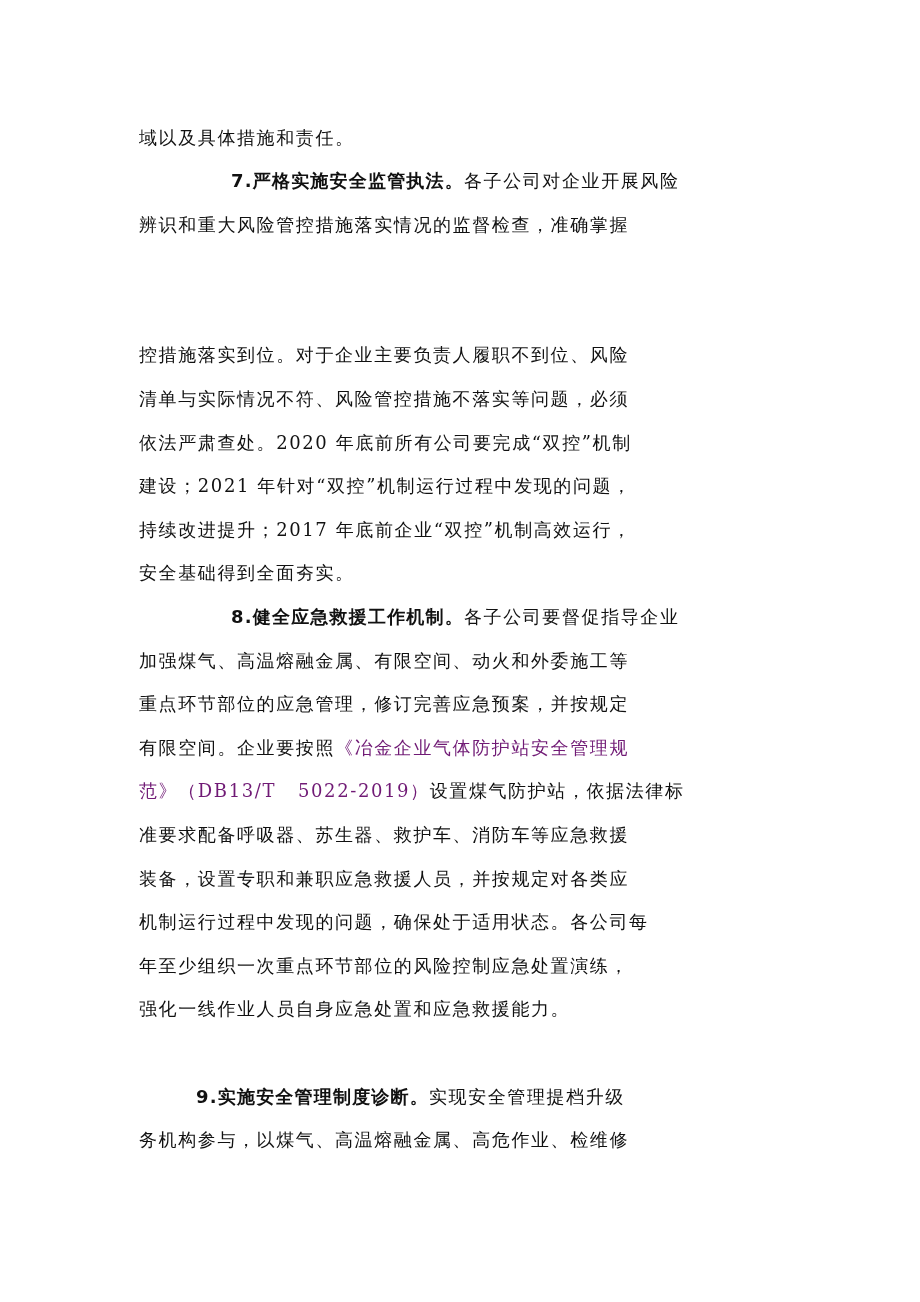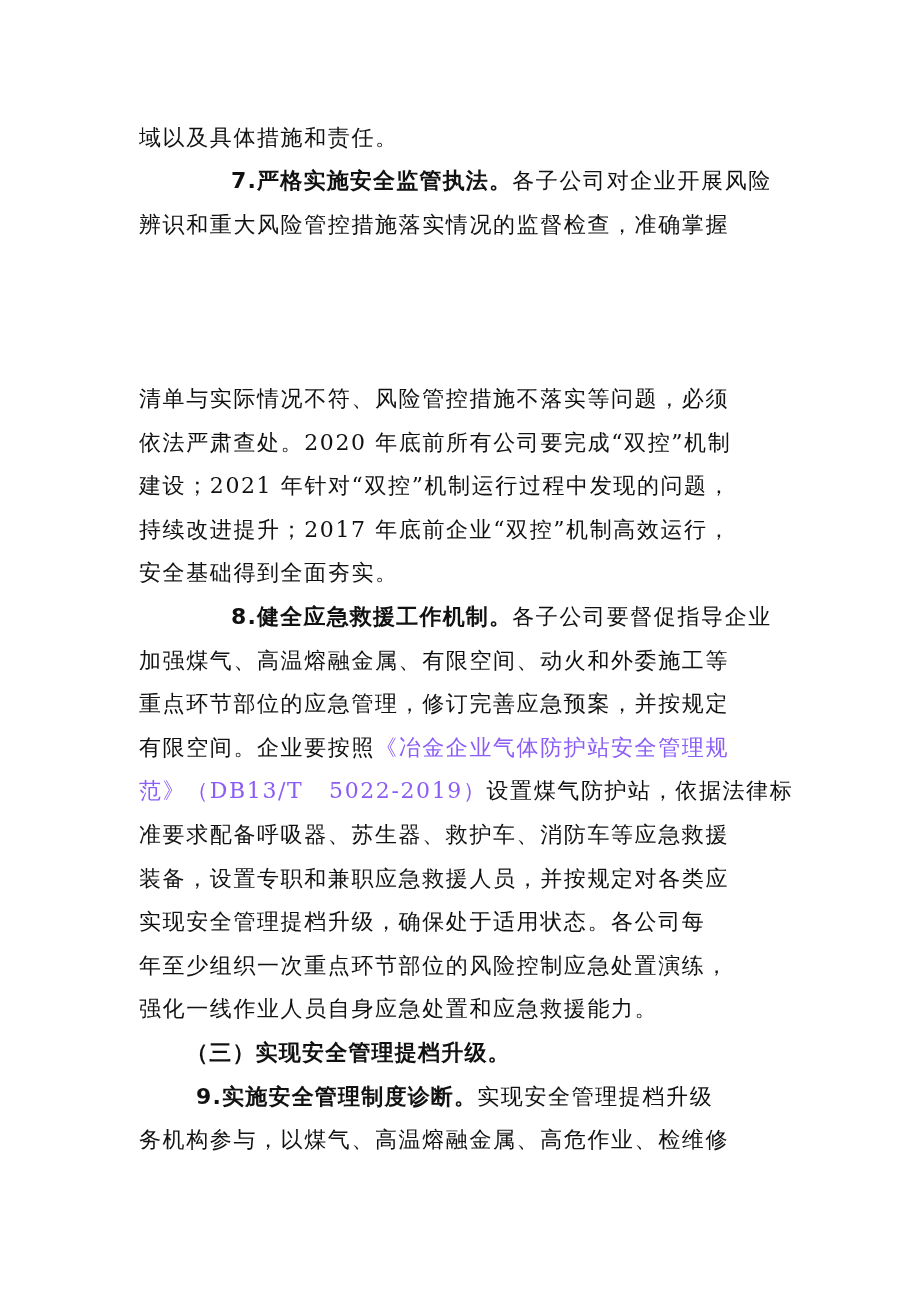--- a/index.html
+++ b/index.html
@@ -18,53 +18,53 @@
     .page {
       position: absolute;
       left: 0; top: 0;
       width: 920px;
       height: 1302px;
       background: #ffffff;
     }
     .line {
       position: absolute;
       left: 139px;
-      font-size: 22px;
+      font-size: 18px;
       line-height: 30px;
       white-space: pre;
       letter-spacing: 1.6px;
     }
     .indent { left: 186px; margin-left: 45px; }
     .indent2 { left: 196px; }
     .h3 { left: 186px; }
     .b { font-weight: bold; font-family: "DejaVu Sans", "Liberation Sans", sans-serif; letter-spacing: 1.2px; }
-    .red { color: #8b5cf6; }
+    .red { color: #701a75; }
   </style>
 </head>
 <body>
 
 <div class="page">
   <div class="line" style="top:123px"><span>域以及具体措施和责任。</span></div>
 
   <div class="line indent" style="top:166px"><span class="b">7.严格实施安全监管执法。</span><span>各子公司对企业开展风险</span></div>
   <div class="line" style="top:210px"><span>辨识和重大风险管控措施落实情况的监督检查，准确掌握</span></div>
+  <div class="line" style="top:340px"><span>控措施落实到位。对于企业主要负责人履职不到位、风险</span></div>
   <div class="line" style="top:384px"><span>清单与实际情况不符、风险管控措施不落实等问题，必须</span></div>
   <div class="line" style="top:428px"><span>依法严肃查处。2020 年底前所有公司要完成“双控”机制</span></div>
   <div class="line" style="top:471px"><span>建设；2021 年针对“双控”机制运行过程中发现的问题，</span></div>
   <div class="line" style="top:515px"><span>持续改进提升；2017 年底前企业“双控”机制高效运行，</span></div>
   <div class="line" style="top:558px"><span>安全基础得到全面夯实。</span></div>
 
   <div class="line indent" style="top:602px"><span class="b">8.健全应急救援工作机制。</span><span>各子公司要督促指导企业</span></div>
   <div class="line" style="top:646px"><span>加强煤气、高温熔融金属、有限空间、动火和外委施工等</span></div>
   <div class="line" style="top:689px"><span>重点环节部位的应急管理，修订完善应急预案，并按规定</span></div>
   <div class="line" style="top:733px"><span>有限空间。企业要按照</span><span class="red">《冶金企业气体防护站安全管理规</span></div>
   <div class="line" style="top:776px"><span class="red">范》（DB13/T   5022-2019）</span><span>设置煤气防护站，依据法律标</span></div>
   <div class="line" style="top:820px"><span>准要求配备呼吸器、苏生器、救护车、消防车等应急救援</span></div>
   <div class="line" style="top:864px"><span>装备，设置专职和兼职应急救援人员，并按规定对各类应</span></div>
-  <div class="line" style="top:907px"><span>实现安全管理提档升级，确保处于适用状态。各公司每</span></div>
+  <div class="line" style="top:907px"><span>机制运行过程中发现的问题，确保处于适用状态。各公司每</span></div>
   <div class="line" style="top:951px"><span>年至少组织一次重点环节部位的风险控制应急处置演练，</span></div>
   <div class="line" style="top:994px"><span>强化一线作业人员自身应急处置和应急救援能力。</span></div>
 
-  <div class="line h3" style="top:1038px"><span class="b">（三）实现安全管理提档升级。</span></div>
 
   <div class="line indent2" style="top:1082px"><span class="b">9.实施安全管理制度诊断。</span><span>实现安全管理提档升级</span></div>
   <div class="line" style="top:1125px"><span>务机构参与，以煤气、高温熔融金属、高危作业、检维修</span></div>
 </div>
 
 </body></html>

